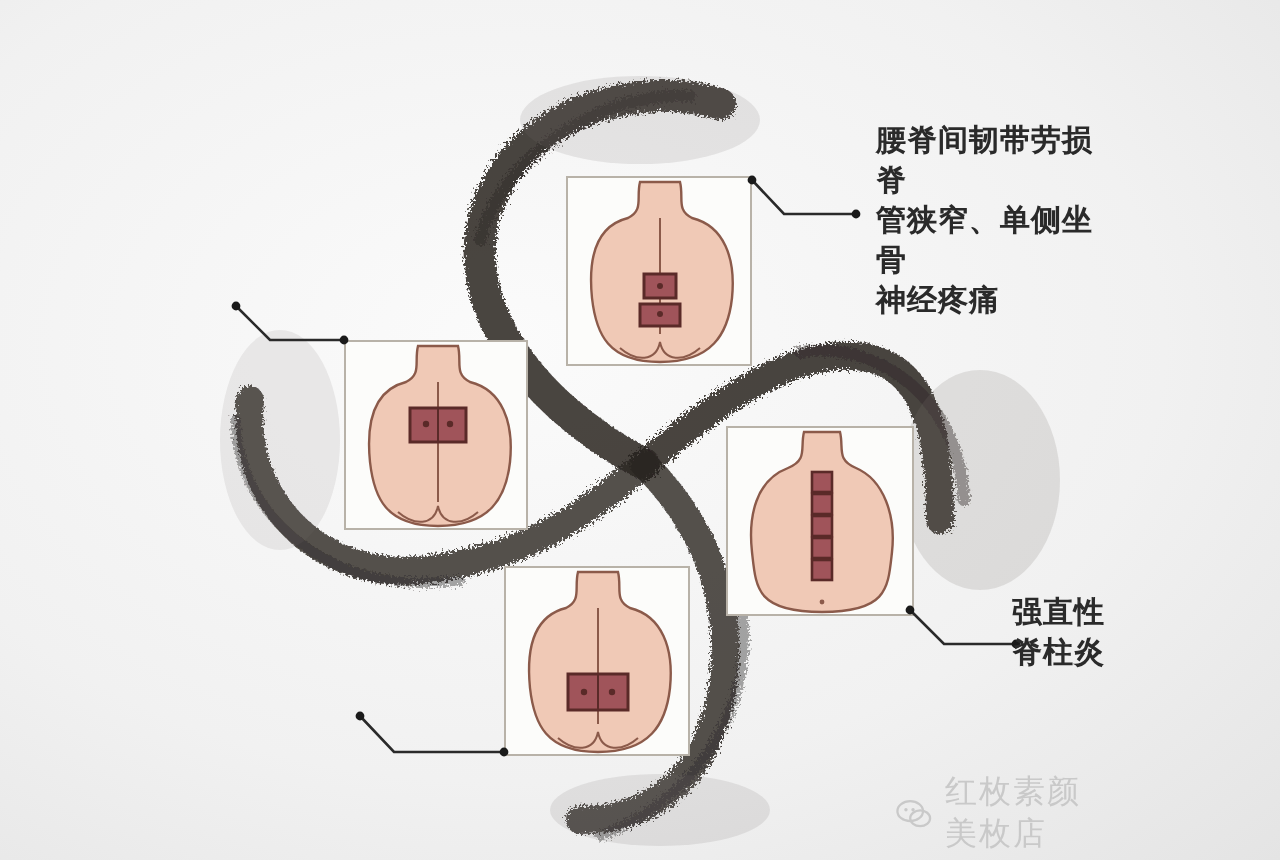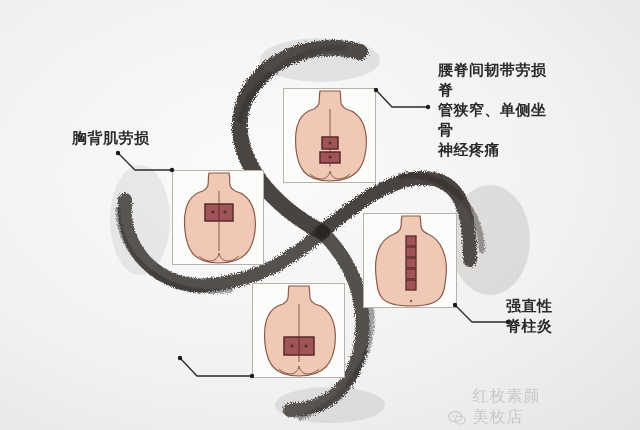--- a/index.html
+++ b/index.html
@@ -14,21 +14,21 @@
     position: absolute; background: #fcfcfa;
     border: 1px solid #b8b2a8; box-sizing: border-box;
   }
   .panel svg { position: absolute; left: 0; top: 0; }
   .label {
     position: absolute; color: #2a2a2a; font-size: 15px; line-height: 20px;
     letter-spacing: 0.5px; white-space: pre-line; font-weight: bold;
   }
   .connector { position: absolute; left: 0; top: 0; pointer-events: none; }
   .watermark {
-    position: absolute; left: 448px; top: 386px; display: flex; align-items: flex-end;
+    position: absolute; left: 448px; top: 386px; display: flex; align-items: center;
     color: #c9c9c9; font-size: 16px; letter-spacing: 1px;
   }
   .wechat-icon { width: 26px; height: 20px; margin-right: 6px; position: relative; }
 </style>
 </head>
 <body>
 
 <div class="stage">
 
   <svg class="ink" width="640" height="430">
@@ -124,21 +124,20 @@
       <circle cx="180" cy="358" r="2.2"></circle>
         <circle cx="252" cy="376" r="2.2"></circle>
       <circle cx="455" cy="305" r="2.2"></circle>
         <circle cx="508" cy="322" r="2.2"></circle>
     </g>
   </svg>
 
   <div class="label" style="left:438px; top:60px;">腰脊间韧带劳损脊
 管狭窄、单侧坐骨
 神经疼痛</div>
-  <div class="label" style="left:72px; top:128px;">胸背肌劳损</div>
   <div class="label" style="left:506px; top:296px;">强直性脊柱炎</div>
 
   <div class="watermark">
     <svg class="wechat-icon" viewBox="0 0 26 20">
       <ellipse cx="10" cy="8" rx="9" ry="7" fill="none" stroke="#c9c9c9" stroke-width="1.6"></ellipse>
       <ellipse cx="17" cy="13" rx="7" ry="5.5" fill="none" stroke="#c9c9c9" stroke-width="1.6"></ellipse>
       <circle cx="7" cy="7" r="1.2" fill="#c9c9c9"></circle>
         <circle cx="12" cy="7" r="1.2" fill="#c9c9c9"></circle>
     </svg>
     <span>红枚素颜美枚店</span>

